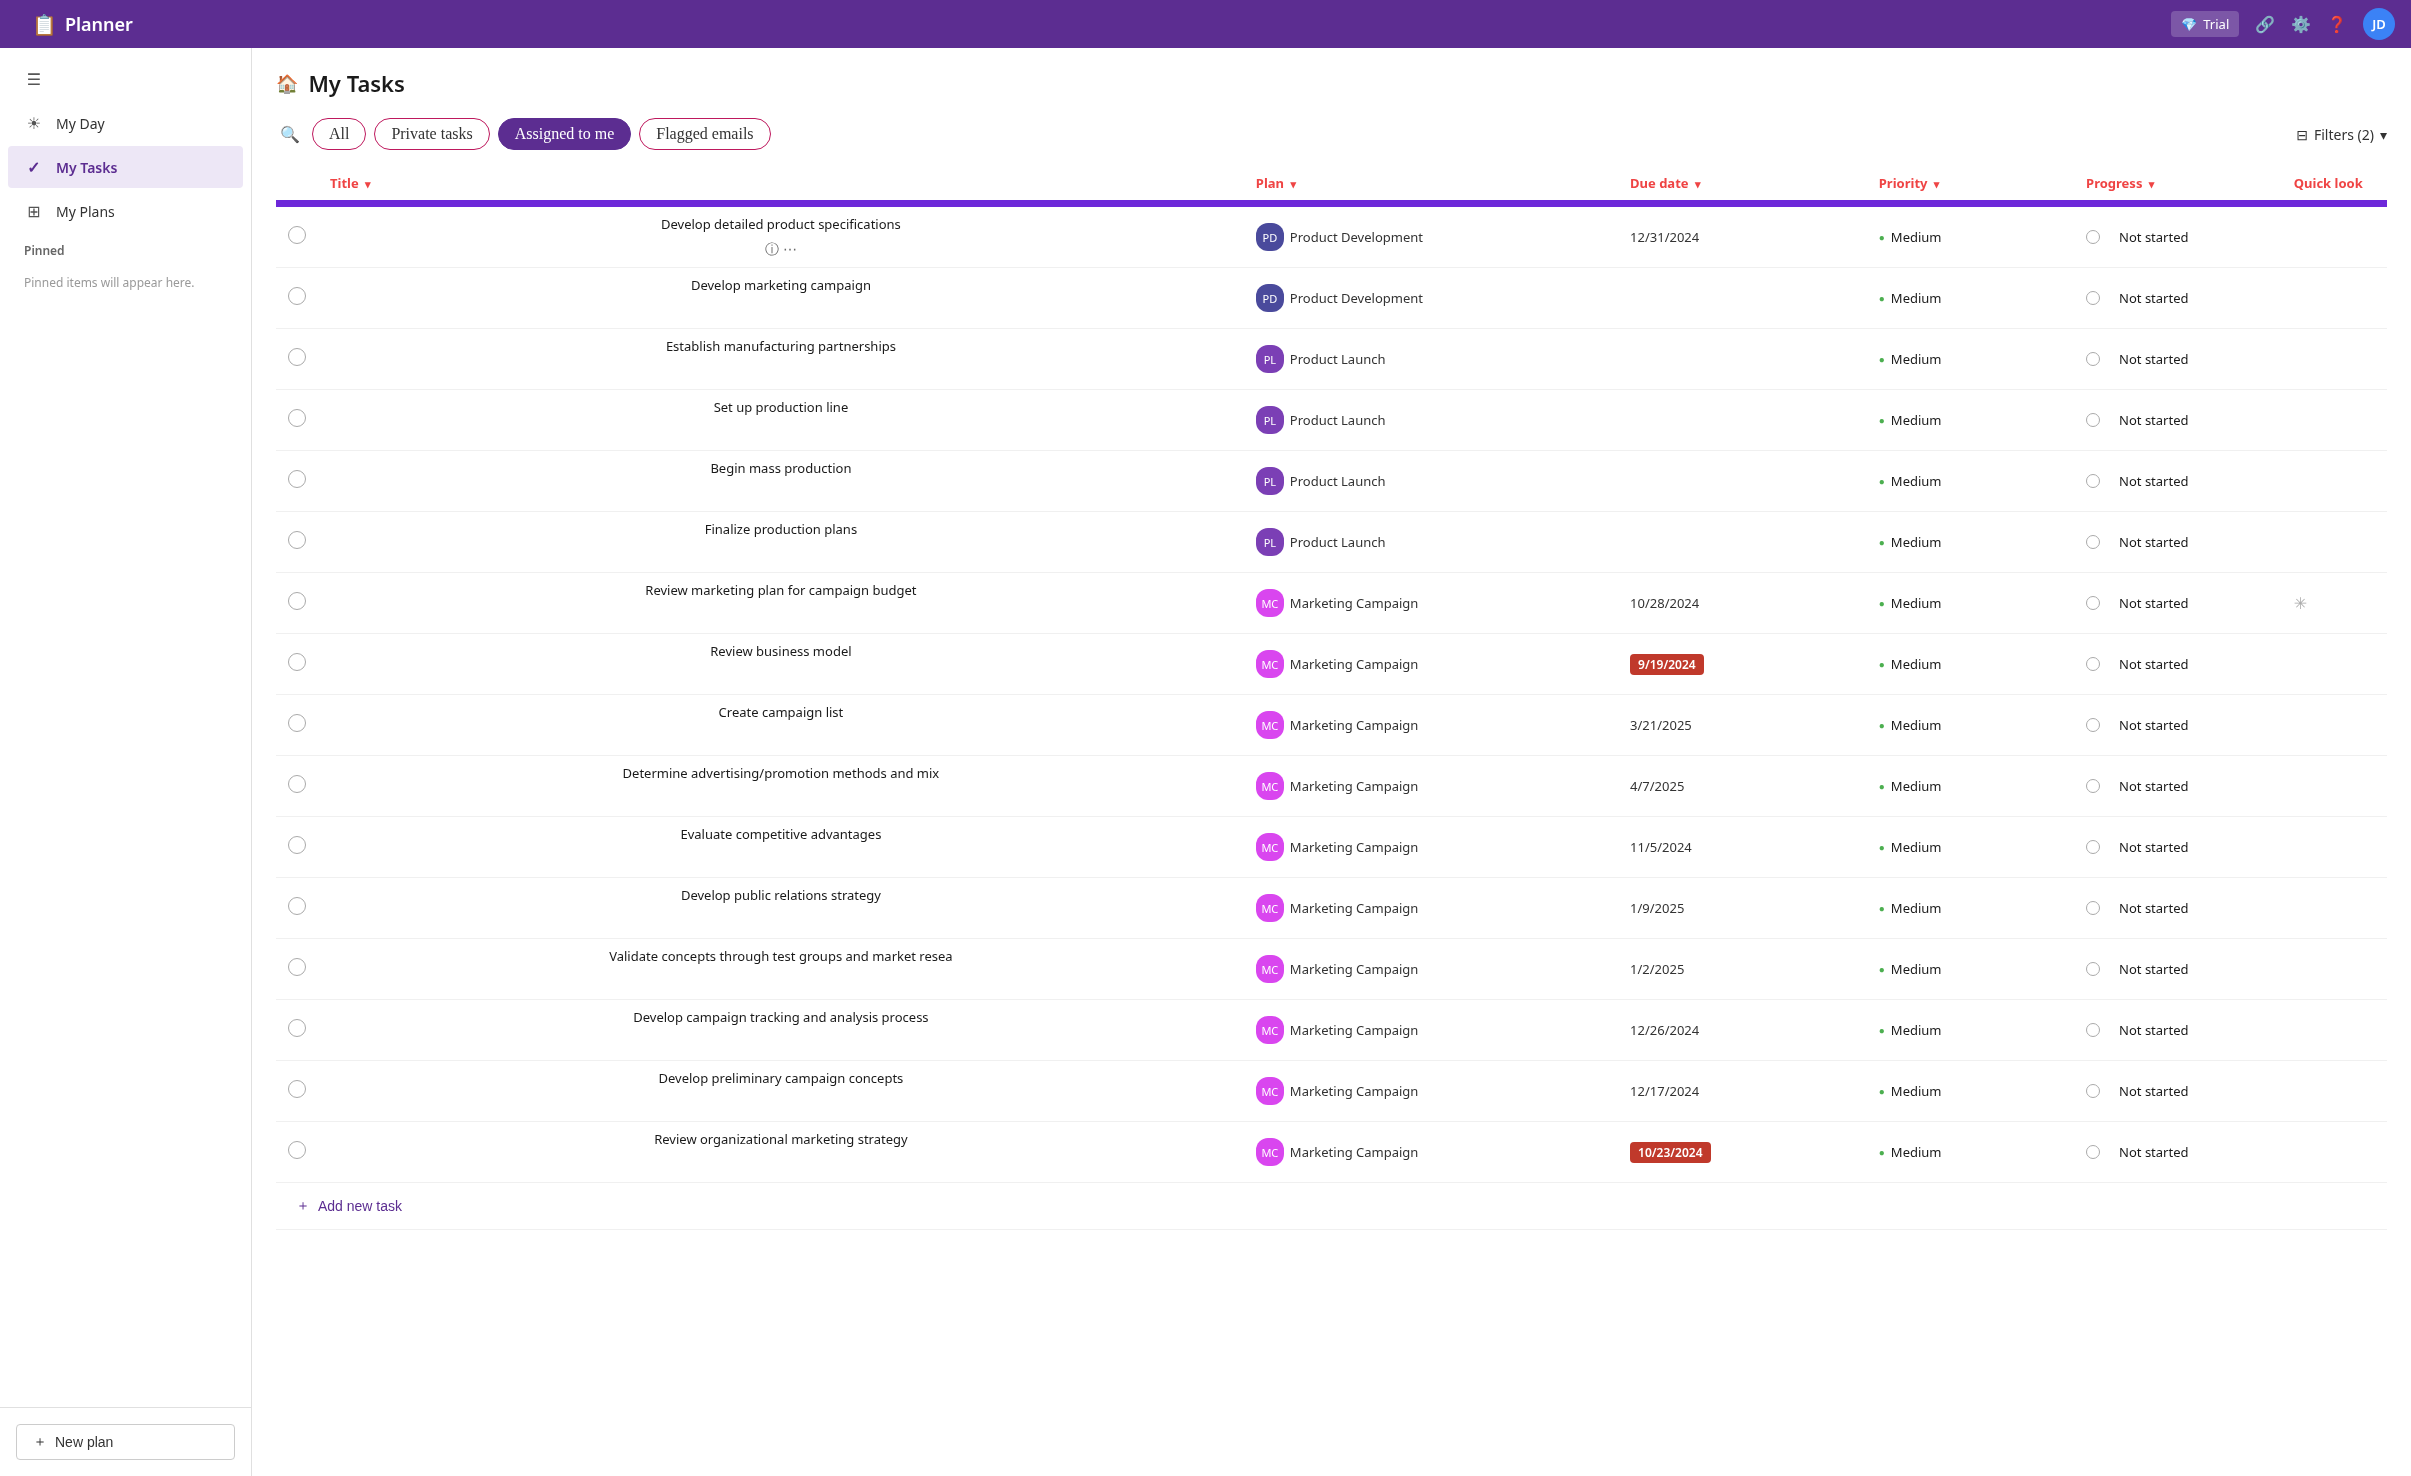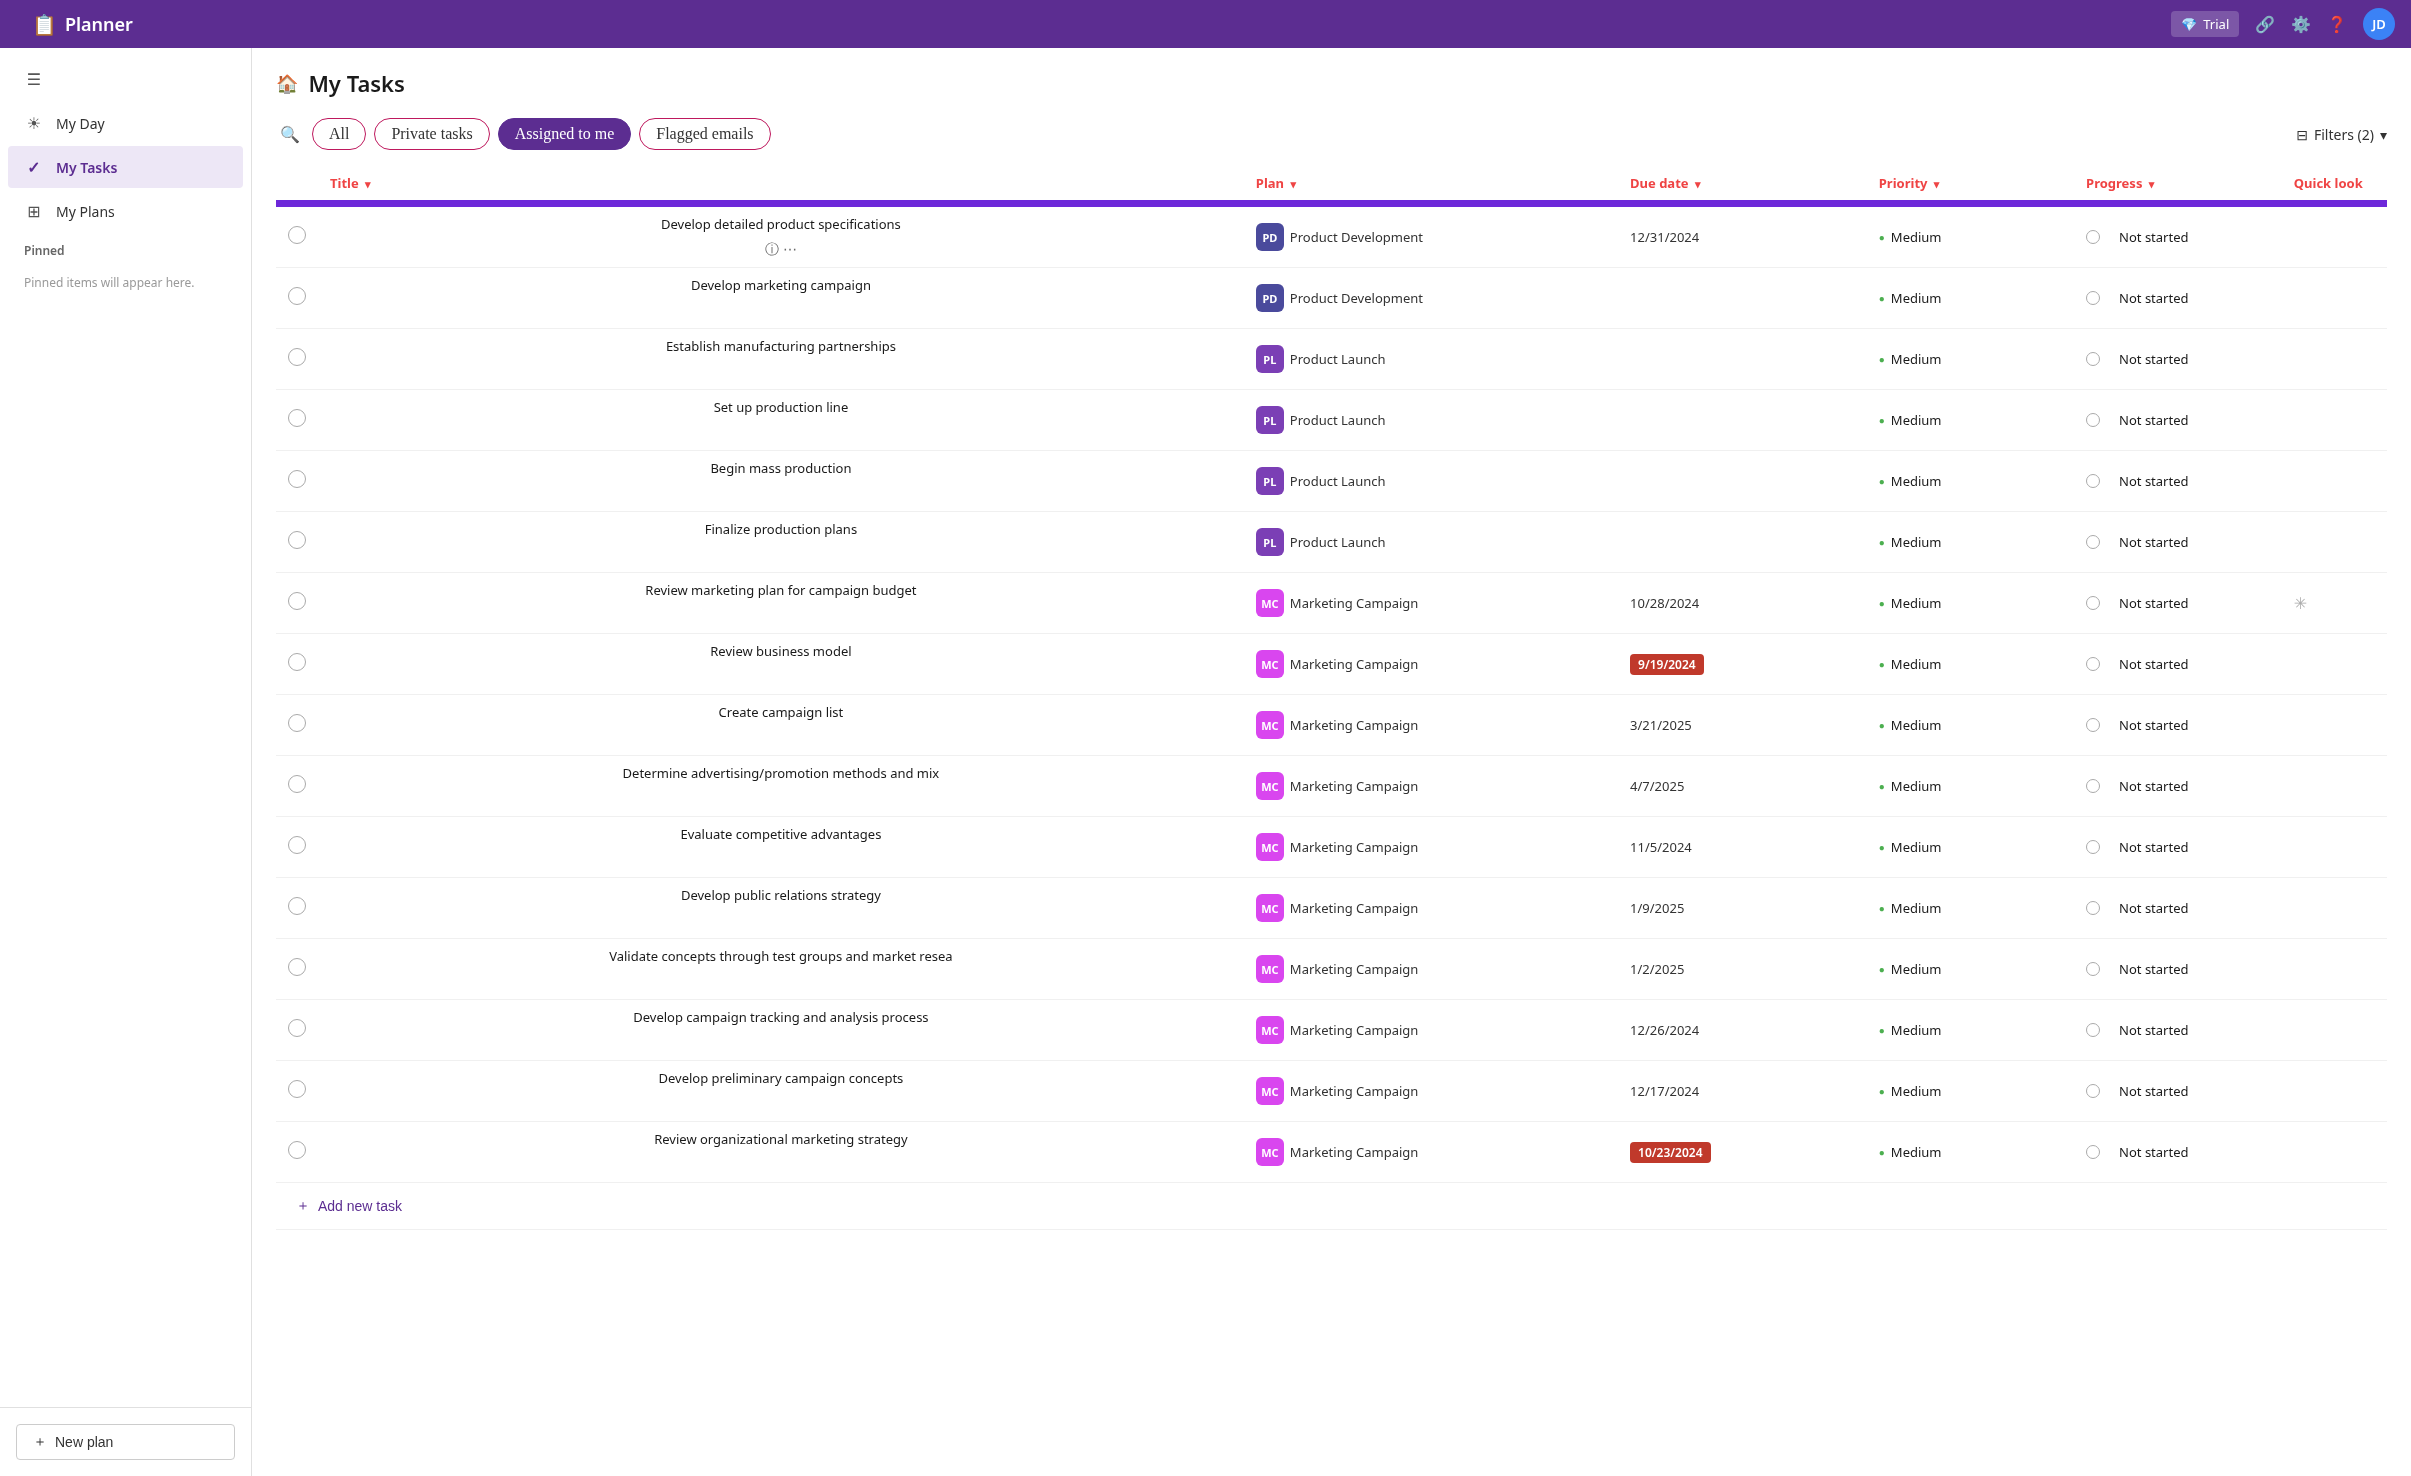--- a/index.html
+++ b/index.html
@@ -196,24 +196,24 @@
       border: 1px solid #aaa;
       border-radius: 50%;
       cursor: pointer;
       display: inline-block;
     }
     .plan-badge {
       display: inline-flex;
       align-items: center;
       justify-content: center;
       width: 28px; height: 28px;
-      border-radius: 6px;
+      border-radius: 12px;
       color: #fff;
       font-size: 11px;
-      font-weight: 700;
+      font-weight: 400;
       margin-right: 6px;
       flex-shrink: 0;
     }
     .plan-pd { background: #4a4a9c; }
     .plan-pl { background: #7b3fb5; }
     .plan-mc { background: #d946ef; }
     .plan-cell {
       display: flex;
       align-items: center;
       white-space: nowrap;

